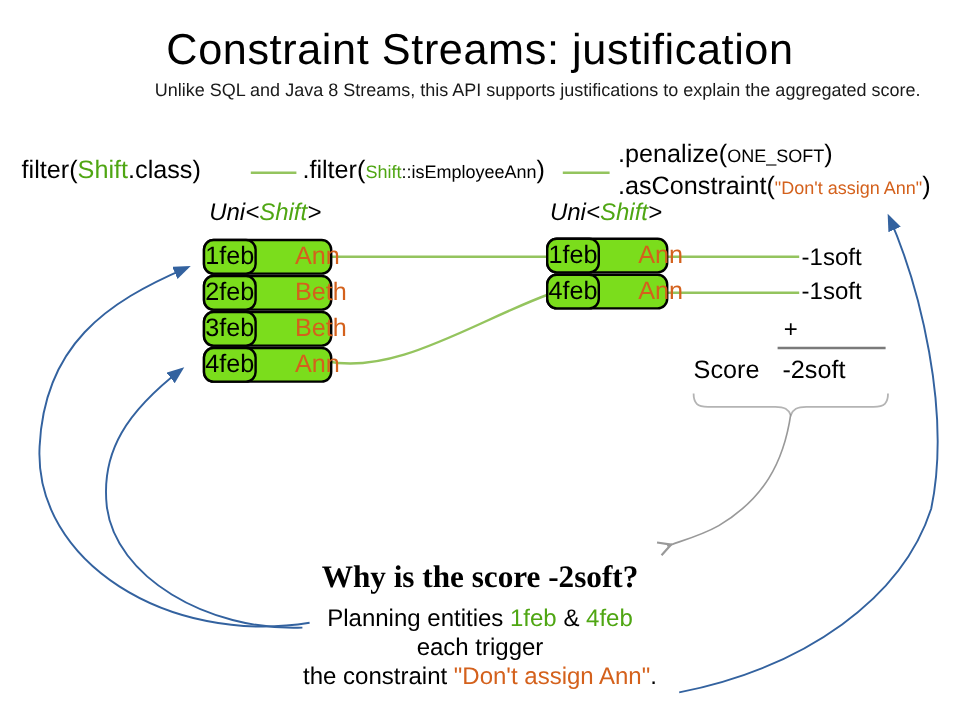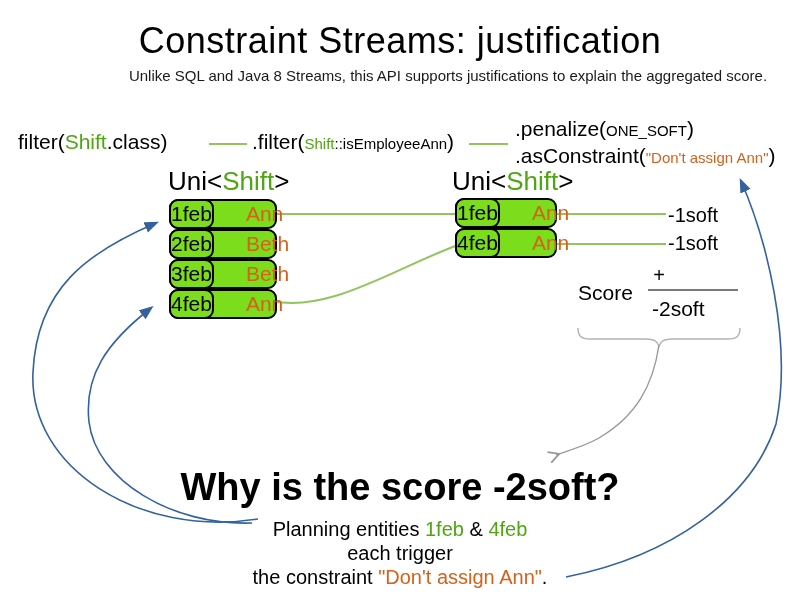--- a/index.html
+++ b/index.html
@@ -12,38 +12,38 @@
   .nowrap { white-space:nowrap; }
 
   .title { font-size:36px; letter-spacing:0.5px; }
   .subtitle { font-size:15px; color:#1a1a1a;padding-left:48px; }
 
   .code { font-size:21px; }
   .code .sm { font-size:15px; }
   .green  { color:var(--green-text); }
   .orange { color:var(--orange); }
 
-  .uni { font-size:26px; }
+  .uni { font-size:20px;font-style:italic; }
 
   .srow {
     box-sizing:border-box; width:108px; height:30px;
     background:var(--box-green); border:2px solid #000; border-radius:9px;
     display:flex; align-items:center; font-size:21px;
   }
   .srow.narrow { width:102px; }
   .srow .date {
     box-sizing:border-box; width:53px; height:30px; margin:-2px 0 -2px -2px;
     background:var(--box-green); border:2px solid #000; border-radius:9px;
     display:flex; align-items:center; justify-content:center; color:#000;
   }
   .srow .emp { flex:1; text-align:center; color:var(--orange);margin-left:32px; }
 
   .scorelbl { font-size:20px; }
 
-  .why-head { font-size:38px; font-weight:bold; margin-bottom:8px; }
+  .why-head { font-size:26px; font-weight:bold; margin-bottom:8px;font-family:Liberation Serif, serif; }
   .why-line { font-size:20px; line-height:24px; }
 
   svg.overlay { position:absolute; left:0; top:0; pointer-events:none; }
   .gline   { stroke:var(--line-green); stroke-width:2; fill:none; }
   .sumline { stroke:var(--gray-line); stroke-width:2; fill:none; }
   .brace   { stroke:var(--gray-light); stroke-width:1.5; fill:none; }
   .garrow  { stroke:var(--gray-arrow); stroke-width:1.4; fill:none; }
   .barrow  { stroke:var(--blue); stroke-width:1.6; fill:none; }
   .mfill-blue { fill:var(--blue); }
   .mopen-gray { fill:none; stroke:var(--gray-arrow); stroke-width:1.3; }
@@ -134,21 +134,21 @@
     </div>
     <div class="srow narrow">
       <div class="date">4feb</div>
       <div class="emp">Ann</div>
     </div>
   </div>
 
   <div class="abs scorelbl nowrap" style="left:668px; top:204px;">-1soft</div>
   <div class="abs scorelbl nowrap" style="left:668px; top:232px;">-1soft</div>
   <div class="abs ctr scorelbl" style="left:648px; top:264px; width:22px;">+</div>
-  <div class="abs scorelbl nowrap" style="left:578px; top:281px; font-size:21px;">Score</div>
+  <div class="abs scorelbl nowrap" style="left:578px; top:297px; font-size:21px;">Score</div>
   <div class="abs scorelbl nowrap" style="left:652px; top:297px; font-size:21px;">-2soft</div>
 
   <div class="abs ctr" style="left:0; top:466px; width:800px;">
     <div class="why-head">Why is the score -2soft?</div>
     <div class="why-line">
       <span>Planning entities </span><span class="green">1feb</span><span> &amp; </span><span class="green">4feb</span>
     </div>
     <div class="why-line">each trigger</div>
     <div class="why-line">
       <span>the constraint </span><span class="orange">"Don't assign Ann"</span><span>.</span>

